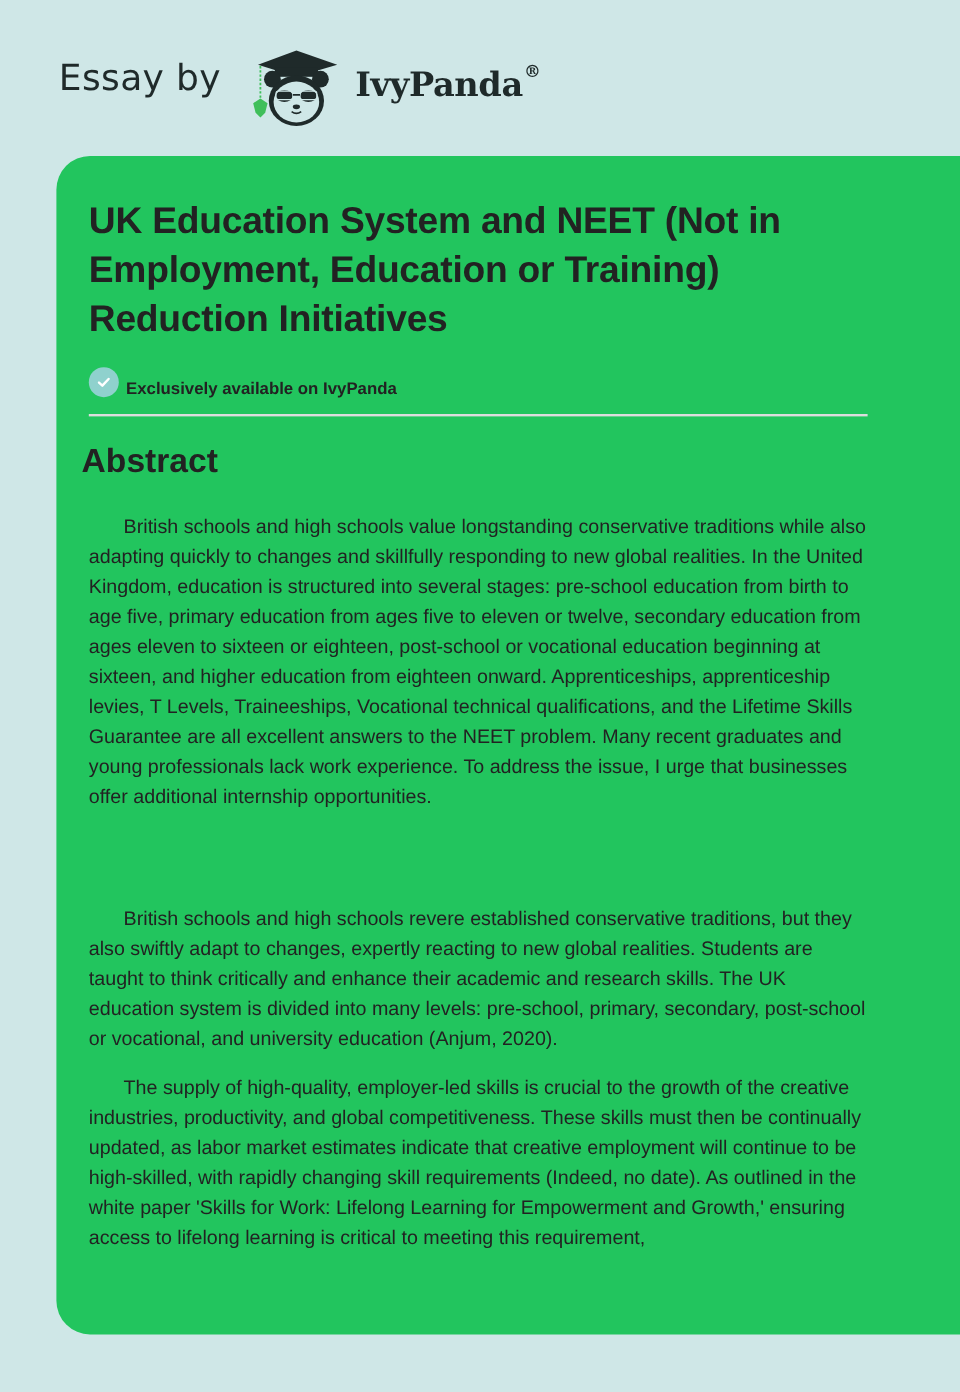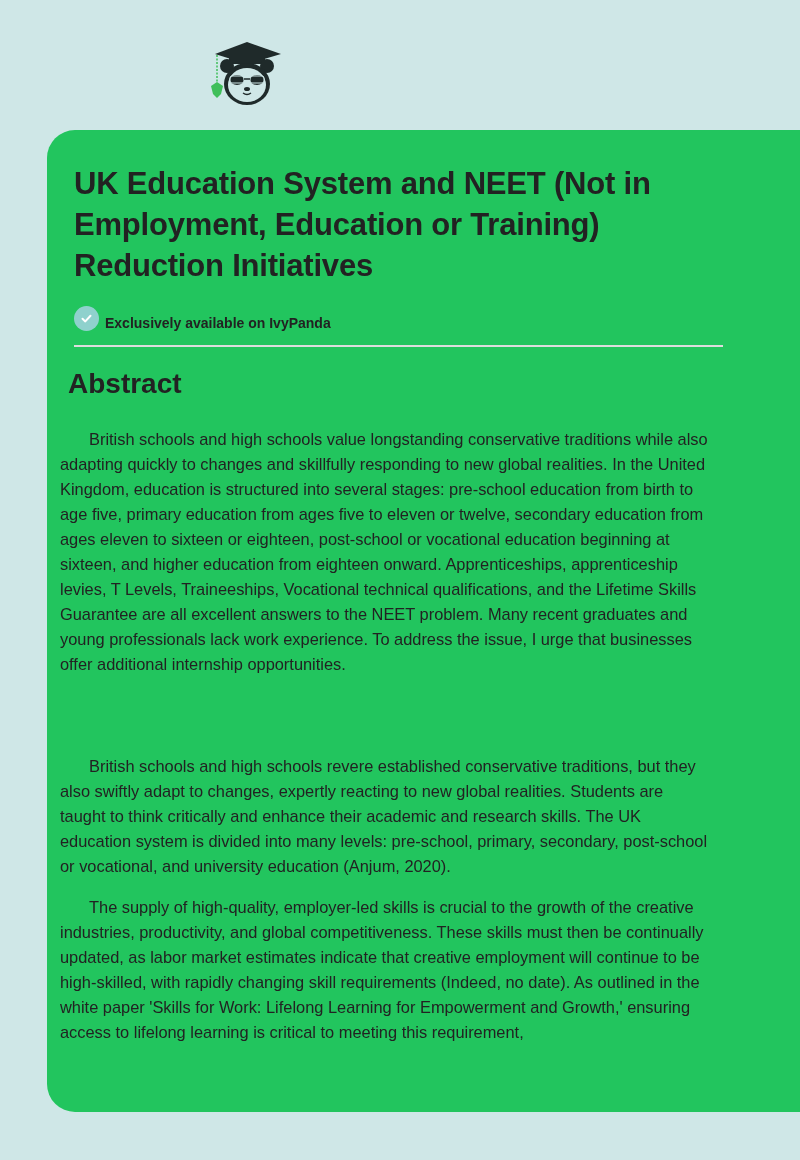--- a/index.html
+++ b/index.html
@@ -94,32 +94,33 @@
     }
     .h2 {
       position: absolute;
       left: 21px;
       font-size: 28px;
       font-weight: bold;
       color: #222;
     }
     .para {
       position: absolute;
-      left: 13px;
+      left: 27px;
       width: 652px;
       font-size: 16.4px;
       line-height: 25px;
       color: #222;
       text-indent: 29px;
     }
   </style>
 </head>
 <body>
 
 <div class="header">
+  <span class="essay-by">Essay by</span>
   <svg class="logo-icon" viewBox="0 0 92 72">
 
     <polygon points="14,18 46,6 80,18 46,28" fill="#1f2a2a"></polygon>
     <rect x="28" y="20" width="36" height="8" fill="#1f2a2a"></rect>
 
     <line x1="16" y1="19" x2="16" y2="50" stroke="#3fbf5a" stroke-width="1.5" stroke-dasharray="2,1.5"></line>
 
     <path d="M10,50 L16,46 L22,50 L20,58 L16,62 L12,58 Z" fill="#3fbf5a"></path>
 
     <circle cx="26" cy="30" r="7" fill="#1f2a2a"></circle>
@@ -130,20 +131,21 @@
 
     <ellipse cx="36" cy="44" rx="7" ry="5" fill="#1f2a2a"></ellipse>
     <ellipse cx="56" cy="44" rx="7" ry="5" fill="#1f2a2a"></ellipse>
     <rect x="29" y="40" width="14" height="7" rx="2" fill="none" stroke="#cfe7e7" stroke-width="1"></rect>
     <rect x="49" y="40" width="14" height="7" rx="2" fill="none" stroke="#cfe7e7" stroke-width="1"></rect>
     <line x1="43" y1="43" x2="49" y2="43" stroke="#1f2a2a" stroke-width="1.5"></line>
 
     <ellipse cx="46" cy="53" rx="3" ry="2" fill="#1f2a2a"></ellipse>
     <path d="M42,57 Q46,60 50,57" fill="none" stroke="#1f2a2a" stroke-width="1.3"></path>
   </svg>
+  <span class="brand"><span>IvyPanda</span><sup>®</sup></span>
 </div>
 
 <div class="card">
   <h1 class="title">UK Education System and NEET (Not in Employment, Education or Training) Reduction Initiatives</h1>
 
   <div class="badge">
     <span class="check-icon">
       <svg width="13" height="13" viewBox="0 0 13 13">
         <path d="M2.5,6.8 L5.3,9.4 L10.5,3.8" fill="none" stroke="#ffffff" stroke-width="2" stroke-linecap="round" stroke-linejoin="round"></path>
       </svg>

